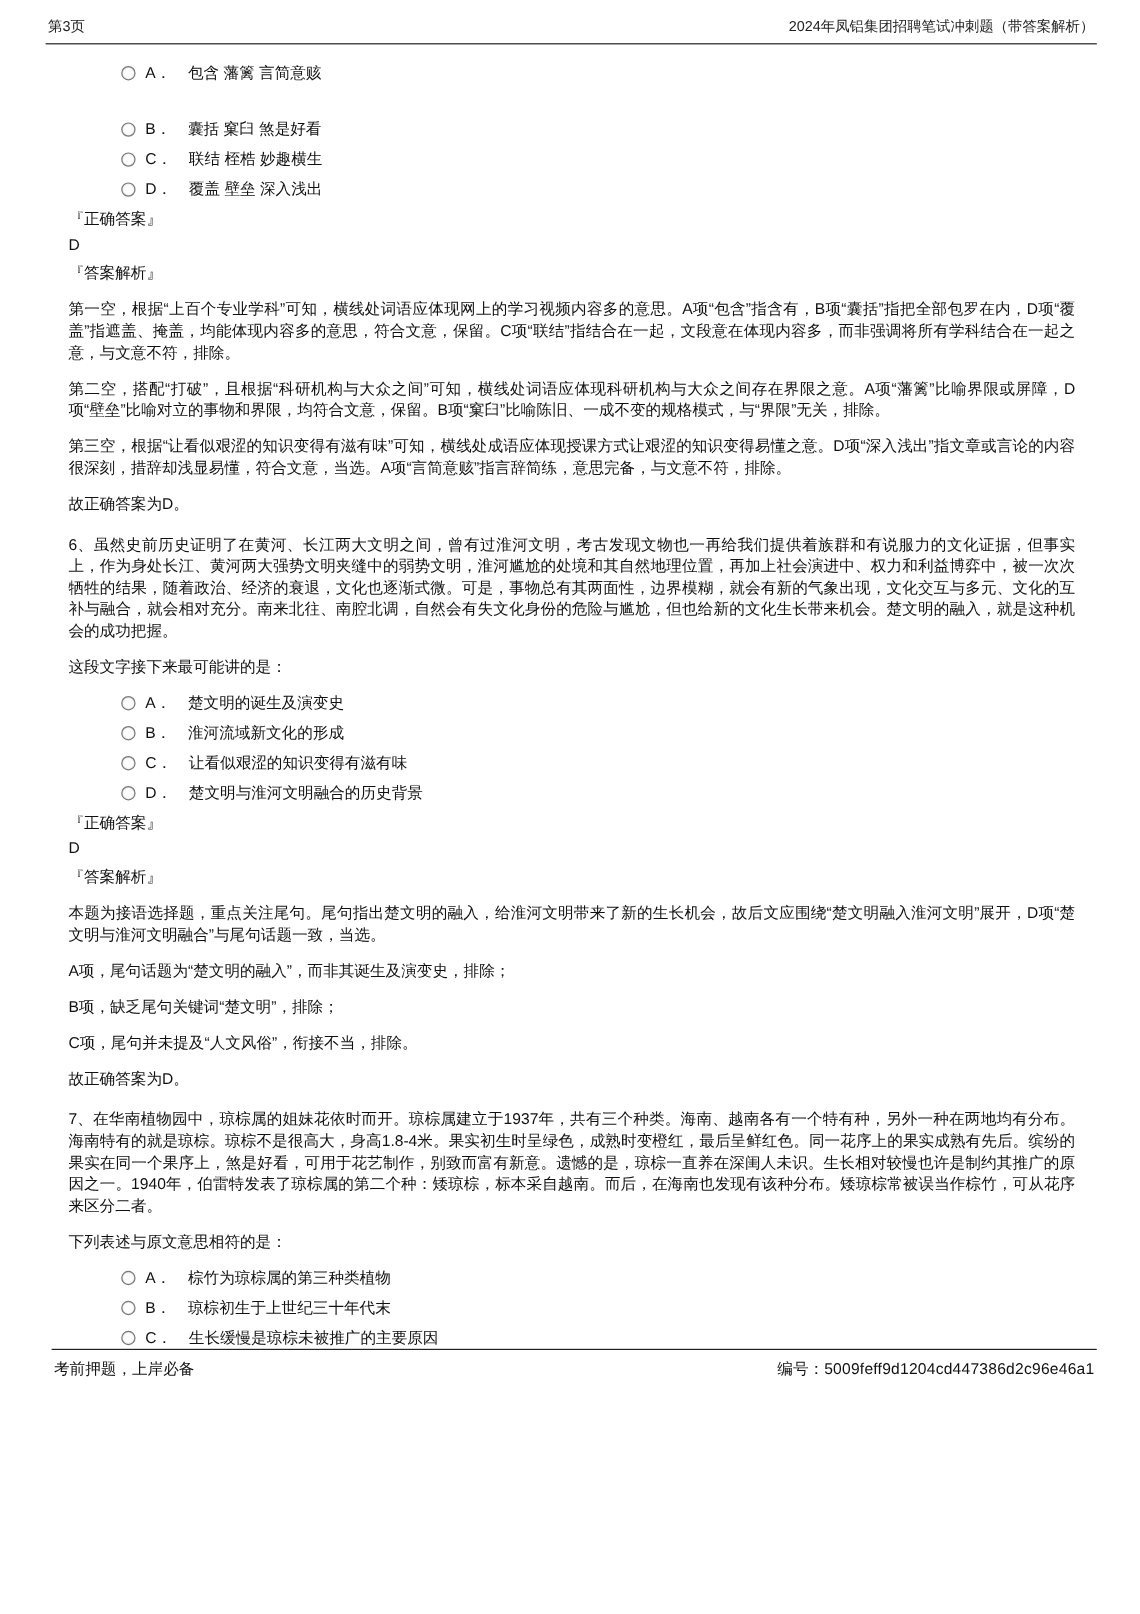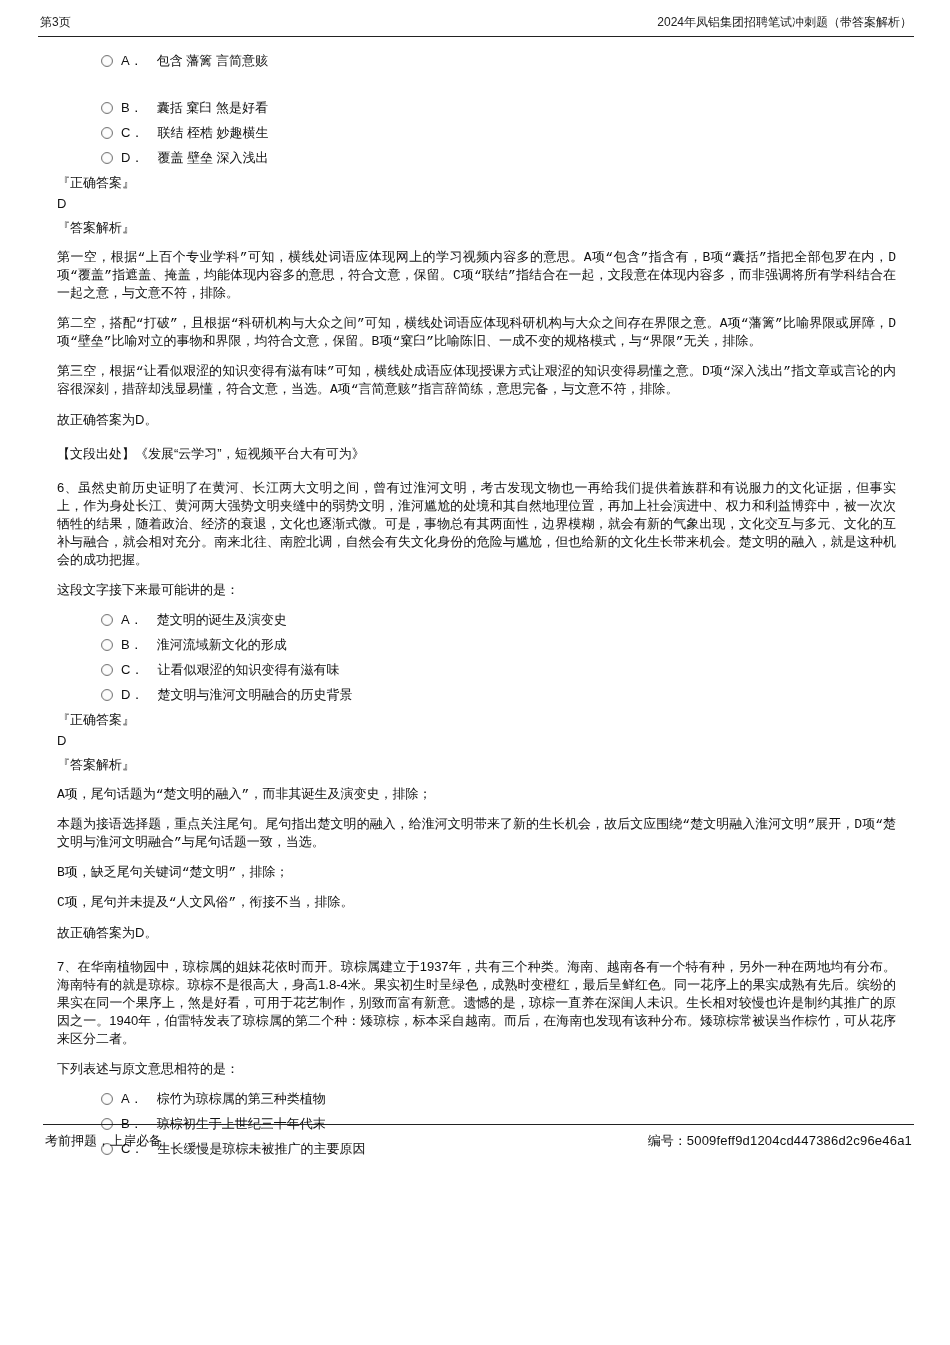--- a/index.html
+++ b/index.html
@@ -17,21 +17,21 @@
   .options{margin-top:12px;margin-bottom:4px;}
   .option{display:flex;align-items:center;margin:0 0 8px 44px;line-height:17px;text-align:left;}
   .option.gap{margin-bottom:30px;}
   .radio{width:10px;height:10px;border:1px solid #787878;border-radius:50%;
        margin-right:8px;flex:none;background:#fdfdfd;box-shadow:inset 0 0 1px #aaa;}
   .opt-label{margin-right:14px;white-space:nowrap;}
   .opt-text{white-space:nowrap;}
 
   .marker{margin:6px 0 3px;}
   .answer-line{margin:0 0 3px;}
-  .para{margin:12px 0;font-family:Liberation Mono, monospace;}
+  .para{margin:12px 0;}
   .single{margin:12px 0;}
   .source{margin:16px 0 6px;}
   .stem{margin:16px 0 12px;}
   .q-line{margin:12px 0 10px;}
 
   .page-footer{position:absolute;bottom:0;left:43px;right:36px;
        display:flex;justify-content:space-between;align-items:flex-start;
        border-top:1px solid #222;padding:7px 2px 13px 2px;font-size:13px;color:#111;}
   .footer-code{font-weight:normal;letter-spacing:0.2px;}
 </style>
@@ -71,21 +71,20 @@
     </div>
 
     <div class="marker">『正确答案』</div>
     <div class="answer-line">D</div>
     <div class="marker">『答案解析』</div>
 
     <p class="para">第一空，根据“上百个专业学科”可知，横线处词语应体现网上的学习视频内容多的意思。A项“包含”指含有，B项“囊括”指把全部包罗在内，D项“覆盖”指遮盖、掩盖，均能体现内容多的意思，符合文意，保留。C项“联结”指结合在一起，文段意在体现内容多，而非强调将所有学科结合在一起之意，与文意不符，排除。</p>
     <p class="para">第二空，搭配“打破”，且根据“科研机构与大众之间”可知，横线处词语应体现科研机构与大众之间存在界限之意。A项“藩篱”比喻界限或屏障，D项“壁垒”比喻对立的事物和界限，均符合文意，保留。B项“窠臼”比喻陈旧、一成不变的规格模式，与“界限”无关，排除。</p>
     <p class="para">第三空，根据“让看似艰涩的知识变得有滋有味”可知，横线处成语应体现授课方式让艰涩的知识变得易懂之意。D项“深入浅出”指文章或言论的内容很深刻，措辞却浅显易懂，符合文意，当选。A项“言简意赅”指言辞简练，意思完备，与文意不符，排除。</p>
     <p class="single">故正确答案为D。</p>
-    <p class="source">【文段出处】《发展“云学习”，短视频平台大有可为》</p>
 
     <p class="stem">6、虽然史前历史证明了在黄河、长江两大文明之间，曾有过淮河文明，考古发现文物也一再给我们提供着族群和有说服力的文化证据，但事实上，作为身处长江、黄河两大强势文明夹缝中的弱势文明，淮河尴尬的处境和其自然地理位置，再加上社会演进中、权力和利益博弈中，被一次次牺牲的结果，随着政治、经济的衰退，文化也逐渐式微。可是，事物总有其两面性，边界模糊，就会有新的气象出现，文化交互与多元、文化的互补与融合，就会相对充分。南来北往、南腔北调，自然会有失文化身份的危险与尴尬，但也给新的文化生长带来机会。楚文明的融入，就是这种机会的成功把握。</p>
     <p class="q-line">这段文字接下来最可能讲的是：</p>
 
     <div class="options">
       <div class="option">
         <span class="radio"></span>
         <span class="opt-label">A．</span>
         <span class="opt-text">楚文明的诞生及演变史</span>
       </div>
@@ -103,22 +102,22 @@
         <span class="radio"></span>
         <span class="opt-label">D．</span>
         <span class="opt-text">楚文明与淮河文明融合的历史背景</span>
       </div>
     </div>
 
     <div class="marker">『正确答案』</div>
     <div class="answer-line">D</div>
     <div class="marker">『答案解析』</div>
 
+    <p class="para">本题为接语选择题，重点关注尾句。尾句指出楚文明的融入，给淮河文明带来了新的生长机会，故后文应围绕“楚文明融入淮河文明”展开，D项“楚文明与淮河文明融合”与尾句话题一致，当选。</p>
     <p class="para">A项，尾句话题为“楚文明的融入”，而非其诞生及演变史，排除；</p>
-    <p class="para">本题为接语选择题，重点关注尾句。尾句指出楚文明的融入，给淮河文明带来了新的生长机会，故后文应围绕“楚文明融入淮河文明”展开，D项“楚文明与淮河文明融合”与尾句话题一致，当选。</p>
     <p class="para">B项，缺乏尾句关键词“楚文明”，排除；</p>
     <p class="para">C项，尾句并未提及“人文风俗”，衔接不当，排除。</p>
     <p class="single">故正确答案为D。</p>
 
     <p class="stem">7、在华南植物园中，琼棕属的姐妹花依时而开。琼棕属建立于1937年，共有三个种类。海南、越南各有一个特有种，另外一种在两地均有分布。海南特有的就是琼棕。琼棕不是很高大，身高1.8-4米。果实初生时呈绿色，成熟时变橙红，最后呈鲜红色。同一花序上的果实成熟有先后。缤纷的果实在同一个果序上，煞是好看，可用于花艺制作，别致而富有新意。遗憾的是，琼棕一直养在深闺人未识。生长相对较慢也许是制约其推广的原因之一。1940年，伯雷特发表了琼棕属的第二个种：矮琼棕，标本采自越南。而后，在海南也发现有该种分布。矮琼棕常被误当作棕竹，可从花序来区分二者。</p>
     <p class="q-line">下列表述与原文意思相符的是：</p>
 
     <div class="options">
       <div class="option">
         <span class="radio"></span>

